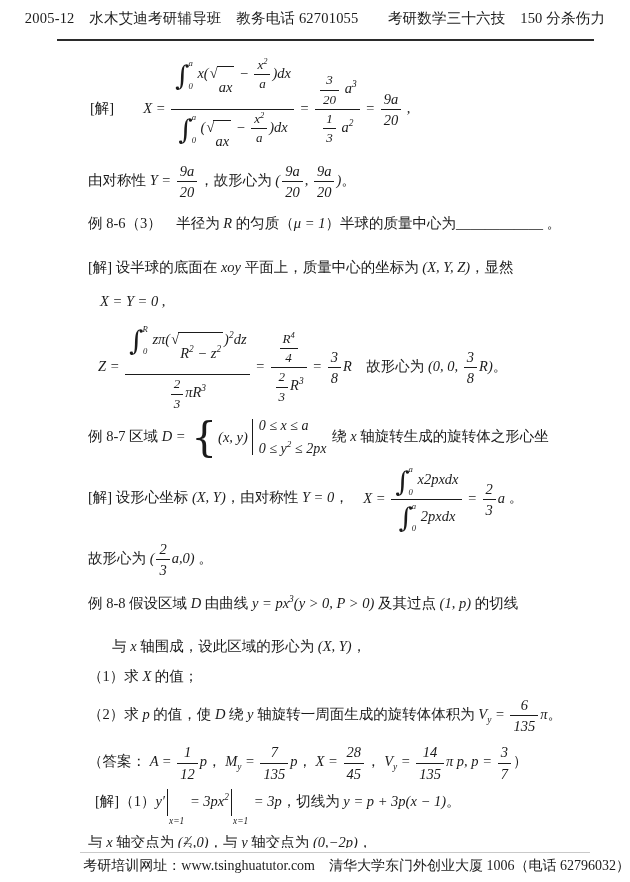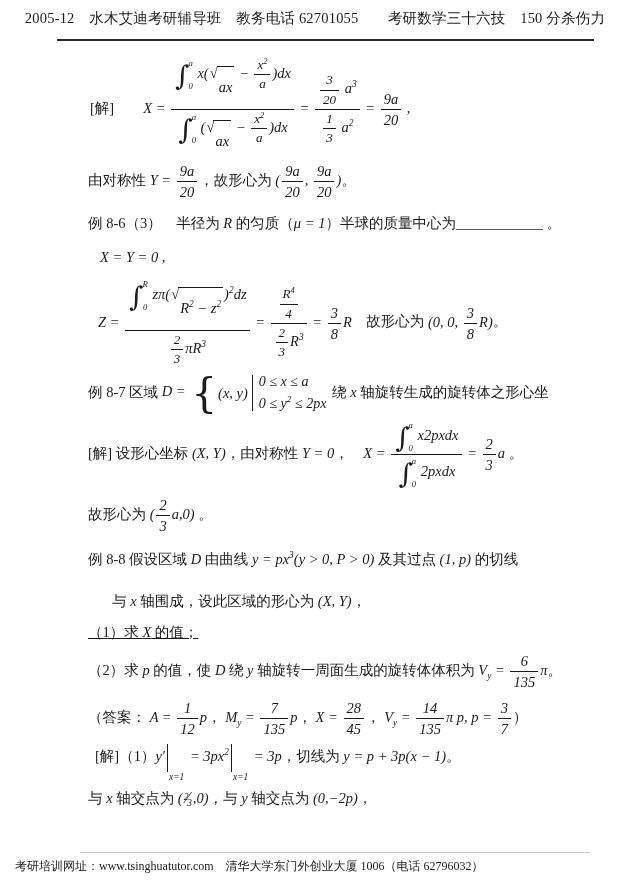--- a/index.html
+++ b/index.html
@@ -8,22 +8,22 @@
     background:#ffffff;overflow:hidden;color:#1b1b1b;
     font-family:"Liberation Serif","DejaVu Serif",serif;
   }
   .hdr{
     position:absolute;top:9px;left:0;right:0;text-align:center;
     font-size:14.5px;letter-spacing:.2px;white-space:nowrap;
   }
   .hdr-rule{position:absolute;top:39px;left:57px;right:36px;border-top:2px solid #2b2b2b;}
   .ftr-rule{position:absolute;bottom:29px;left:80px;right:40px;border-top:1px solid #c9c9c9;}
   .ftr{
-    position:absolute;bottom:7px;left:15px;right:0;text-align:left;
-    font-size:12px;white-space:nowrap;
+    position:absolute;bottom:7px;left:15px;right:0;text-align:right;
+    font-size:14px;white-space:nowrap;
   }
   .body{
     position:absolute;top:44px;left:88px;right:24px;bottom:34px;overflow:hidden;
   }
   .line{font-size:14.5px;line-height:1.4;white-space:nowrap;}
   .txt{font-style:normal;}
   .math{font-style:italic;}
   .math sup,.math sub{font-size:.65em;line-height:0;font-style:italic;}
   
   .mfrac{display:inline-flex;flex-direction:column;vertical-align:middle;text-align:center;margin:0 2px;line-height:1.25;}
@@ -60,21 +60,21 @@
   .l3{margin-top:12px;}
   .l4{margin-top:24px;}
   .l5{margin-top:14px;margin-left:12px;}
   .l6{margin-top:12px;margin-left:10px;}
   .l7{margin-top:4px;}
   .l8{margin-top:12px;margin-left:12px;}
   .l9{margin-top:6px;}
   .l10{margin-top:6px;}
   .l11{margin-top:14px;}
   .l12{margin-top:22px;margin-left:24px;}
-  .l13{margin-top:10px;text-decoration:underline;}
+  .l13{margin-top:10px;}
   .l14{margin-top:10px;}
   .l15{margin-top:8px;}
   .l16{margin-top:6px;margin-left:7px;}
   .l17{margin-top:14px;}
 </style>
 </head>
 <body>
 
 <div class="page">
   <div class="hdr">2005-12　水木艾迪考研辅导班　教务电话 62701055　　考研数学三十六技　150 分杀伤力</div>
@@ -124,20 +124,21 @@
             <span class="mnum">9a</span>
             <span class="mden">20</span>
           </span></span><span class="txt">，故形心为 </span><span class="math">(<span class="mfrac">
             <span class="mnum">9a</span>
             <span class="mden">20</span>
           </span>, <span class="mfrac">
             <span class="mnum">9a</span>
             <span class="mden">20</span>
           </span>)</span><span class="txt">。</span></div>
       <div class="line l3"><span class="txt">例 8-6（3）　半径为 </span><span class="math">R</span><span class="txt"> 的匀质（</span><span class="math">μ = 1</span><span class="txt">）半球的质量中心为____________ 。</span></div>
+      <div class="line l4"><span class="txt">[解] 设半球的底面在 </span><span class="math">xoy</span><span class="txt"> 平面上，质量中心的坐标为 </span><span class="math">(X, Y, Z)</span><span class="txt">，显然</span></div>
       <div class="line l5"><span class="math">X = Y = 0 ,</span></div>
       <div class="line l6"><span class="math">Z = <span class="mfrac">
             <span class="mnum"><span class="mint">
                 <span class="isym">∫</span>
                 <span class="ilim">
                   <span class="ul">R</span>
                   <span class="ll">0</span>
                 </span>
               </span> zπ(<span class="msqrt">
                 <span class="rad">√</span>

